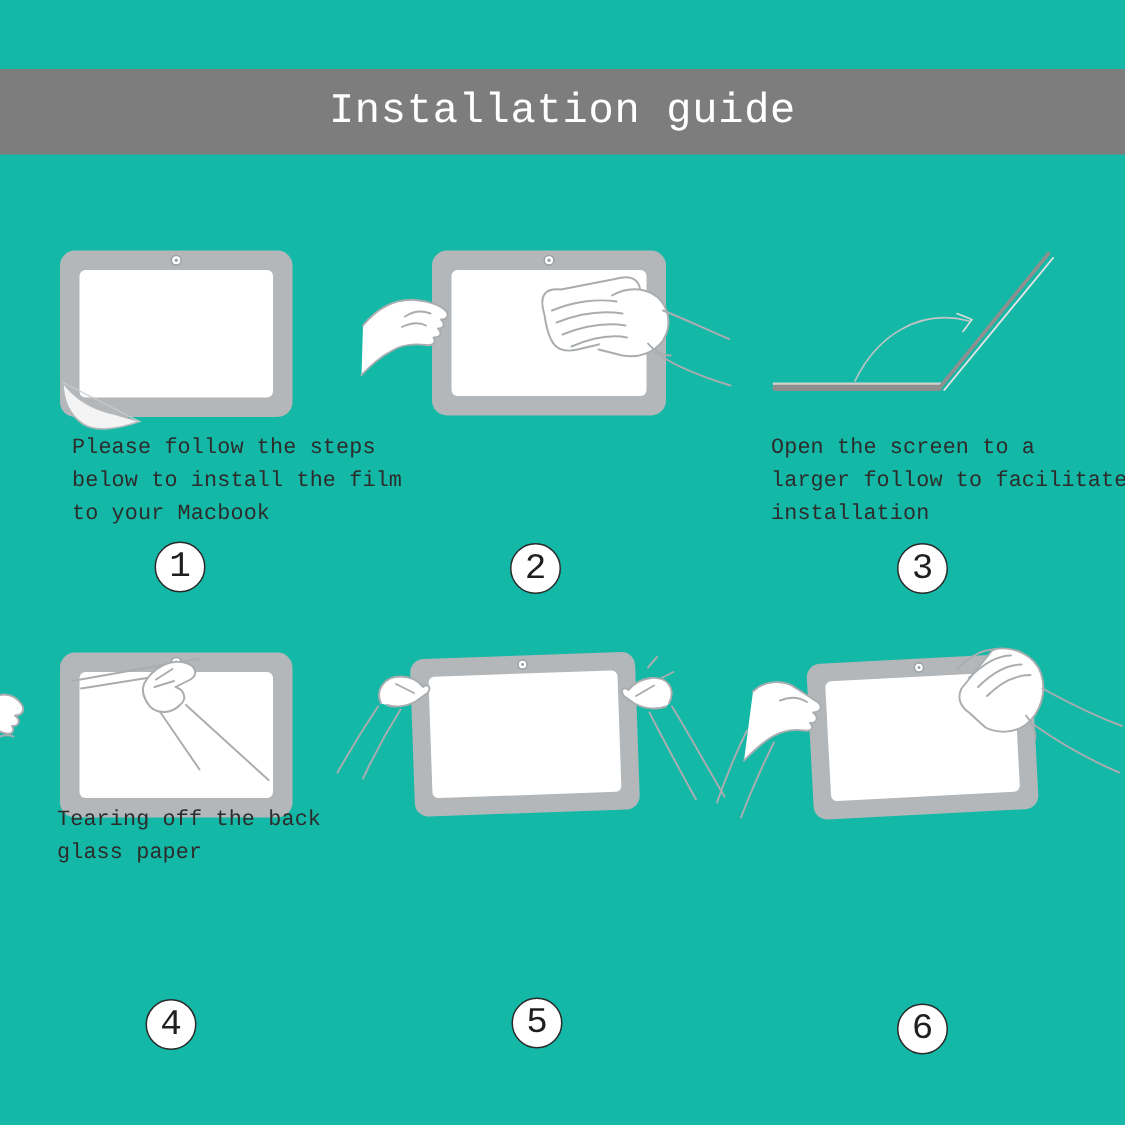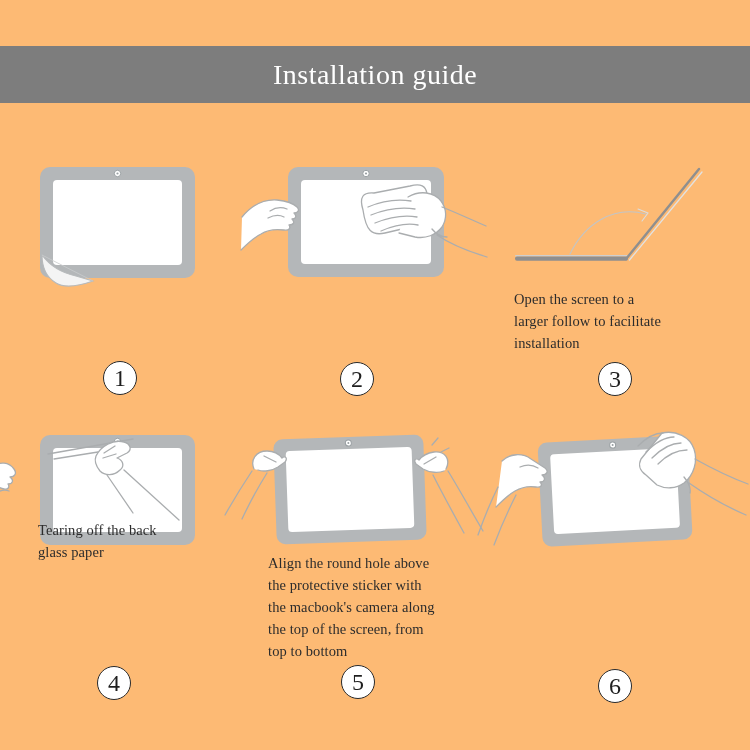--- a/index.html
+++ b/index.html
@@ -1,18 +1,18 @@
 <!DOCTYPE html>
 <html><head>
 <meta charset="utf-8">
 <style>
   html,body{margin:0;padding:0;background:#fff;}
   #canvas{
-    position:relative;width:750px;height:750px;background:#fdba74;
-    font-family:Liberation Serif, serif;overflow:hidden;
+    position:relative;width:750px;height:750px;background:#14b8a6;
+    font-family:Liberation Mono, monospace;overflow:hidden;
   }
   .header-bar{
     position:absolute;left:0;top:46px;width:750px;height:57px;
     background:#7d7d7d;display:flex;align-items:center;justify-content:center;
   }
   .header-title{
     color:#ffffff;font-size:28px;letter-spacing:0.5px;font-weight:400;
   }
   .illus{position:absolute;width:250px;height:135px;overflow:visible;}
   .caption{
@@ -146,30 +146,28 @@
       <path class="hand" d="M 20,42 C 27,39 33,40 38,43"></path>
       <path class="hand" d="M -2,62 C -9,76 -16,93 -22,110 M 16,70 C 7,88 0,104 -6,120"></path>
     </g>
     <g>
       <path class="handfill" d="M 162,8 C 176,5 190,12 194,24 C 198,36 194,50 184,58 C 176,64 165,64 157,60 L 146,50 C 140,46 138,40 141,34 Z"></path>
       <path class="hand" d="M 138,21 C 146,13 155,8 163,8 M 146,27 C 156,17 166,12 174,12 M 152,33 C 162,23 172,18 181,18 M 158,39 C 168,29 178,25 187,25"></path>
       <path class="hand" d="M 195,34 C 213,44 229,52 248,59 M 189,58 C 206,70 225,81 246,90 M 184,52 C 189,58 191,63 190,68"></path>
     </g>
   </svg>
 
+  <div class="caption" style="left:48px;top:288px">Please follow the steps
+below to install the film
+to your Macbook</div>
   <div class="caption" style="left:514px;top:288px">Open the screen to a
 larger follow to facilitate
 installation</div>
-  <div class="caption" style="left:38px;top:519px">Tearing off the back
+  <div class="caption" style="left:38px;top:536px">Tearing off the back
 glass paper</div>
-  <div class="caption" style="left:268px;top:552px">Align the round hole above
-the protective sticker with
-the macbook's camera along
-the top of the screen, from
-top to bottom</div>
 
   <div class="stepnum" style="left:103px;top:361px">1</div>
   <div class="stepnum" style="left:340px;top:362px">2</div>
   <div class="stepnum" style="left:598px;top:362px">3</div>
   <div class="stepnum" style="left:97px;top:666px">4</div>
   <div class="stepnum" style="left:341px;top:665px">5</div>
   <div class="stepnum" style="left:598px;top:669px">6</div>
 
 </div>
 

